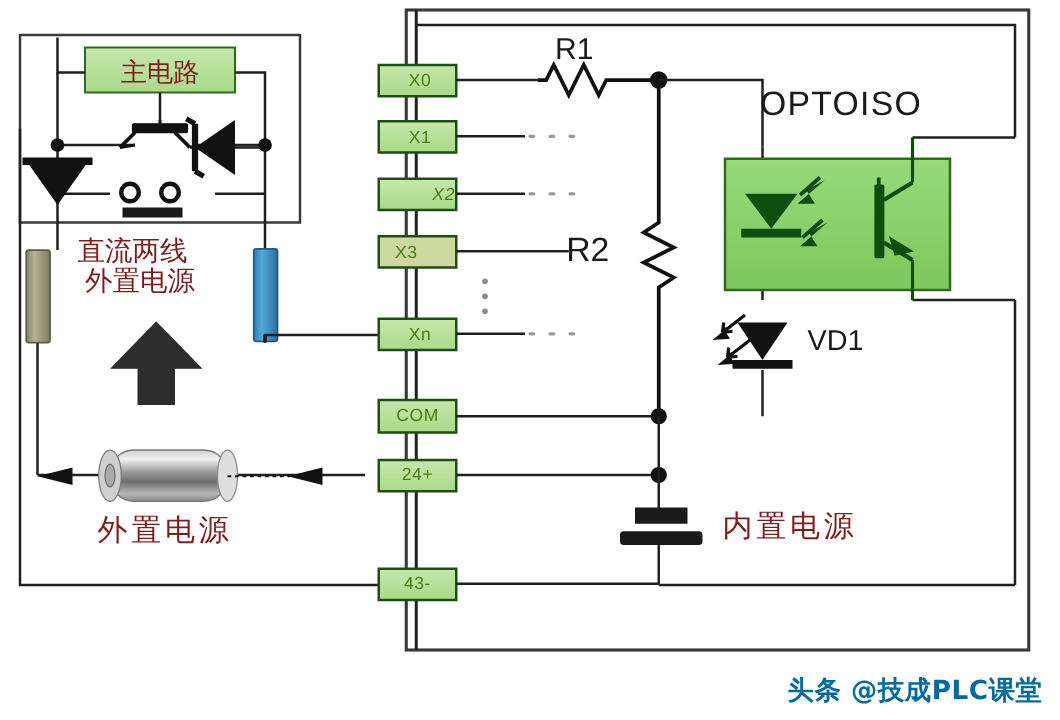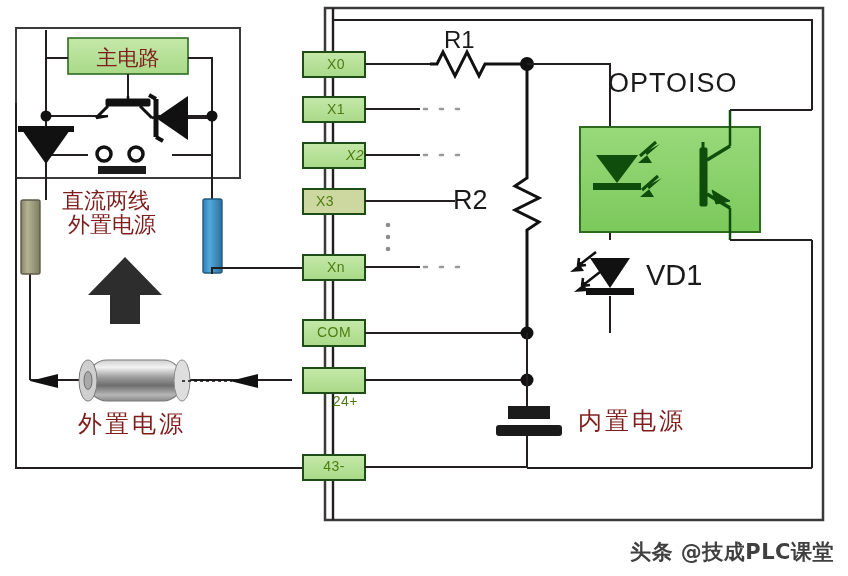--- a/index.html
+++ b/index.html
@@ -39,21 +39,21 @@
     font-family: Liberation Mono, monospace;
     color: #7f1d1d;
   }
   .watermark {
     position: absolute;
     right: 14px;
     bottom: 10px;
     font-family: "DejaVu Sans", sans-serif;
     font-size: 21px;
     font-weight: bold;
-    color: #404040;
+    color: #0369a1;
     letter-spacing: 0.5px;
   }
 </style>
 </head>
 <body>
 
 <div id="stage">
 
   <svg id="diagram" viewBox="0 0 848 576" xmlns="http://www.w3.org/2000/svg">
 
@@ -313,31 +313,31 @@
     </g>
 
   </svg>
 
   <div class="lbl term-label" style="left:316px; top:56px; width:40px; text-align:center;">X0</div>
   <div class="lbl term-label" style="left:316px; top:101px; width:40px; text-align:center;">X1</div>
   <div class="lbl term-label" style="left:324px; top:147px; width:40px; text-align:right;font-style:italic;">X2</div>
   <div class="lbl term-label" style="left:316px; top:193px; width:40px; text-align:left;">X3</div>
   <div class="lbl term-label" style="left:316px; top:259px; width:40px; text-align:center;">Xn</div>
   <div class="lbl term-label" style="left:306px; top:324px; width:56px; text-align:center;">COM</div>
-  <div class="lbl term-label" style="left:310px; top:393px; width:48px; text-align:right;">24+</div>
+  <div class="lbl term-label" style="left:310px; top:371px; width:48px; text-align:center;">24+</div>
   <div class="lbl term-label" style="left:310px; top:458px; width:48px; text-align:center;">43-</div>
 
   <div class="lbl cn" style="left:78px; top:44px; width:100px; text-align:center; font-size:21px;">主电路</div>
 
   <div class="lbl" style="left:444px; top:26px; font-size:24px;">R1</div>
   <div class="lbl" style="left:453px; top:185px; font-size:27px;">R2</div>
 
   <div class="lbl" style="left:608px; top:68px; font-size:27px; letter-spacing:1px;">OPTOISO</div>
 
-  <div class="lbl" style="left:646px; top:259px; font-size:29px;">VD1</div>
+  <div class="lbl" style="left:646px; top:259px; font-size:23px;">VD1</div>
 
   <div class="lbl cn" style="left:62px; top:186px; font-size:22px;">直流两线</div>
   <div class="lbl cn" style="left:68px; top:210px; font-size:22px;">外置电源</div>
 
   <div class="lbl cn" style="left:578px; top:405px; font-size:24px; letter-spacing:3px;">内置电源</div>
   <div class="lbl cn" style="left:78px; top:408px; font-size:24px; letter-spacing:3px;">外置电源</div>
 
   <div class="watermark">头条 @技成PLC课堂</div>
 
 </div>

